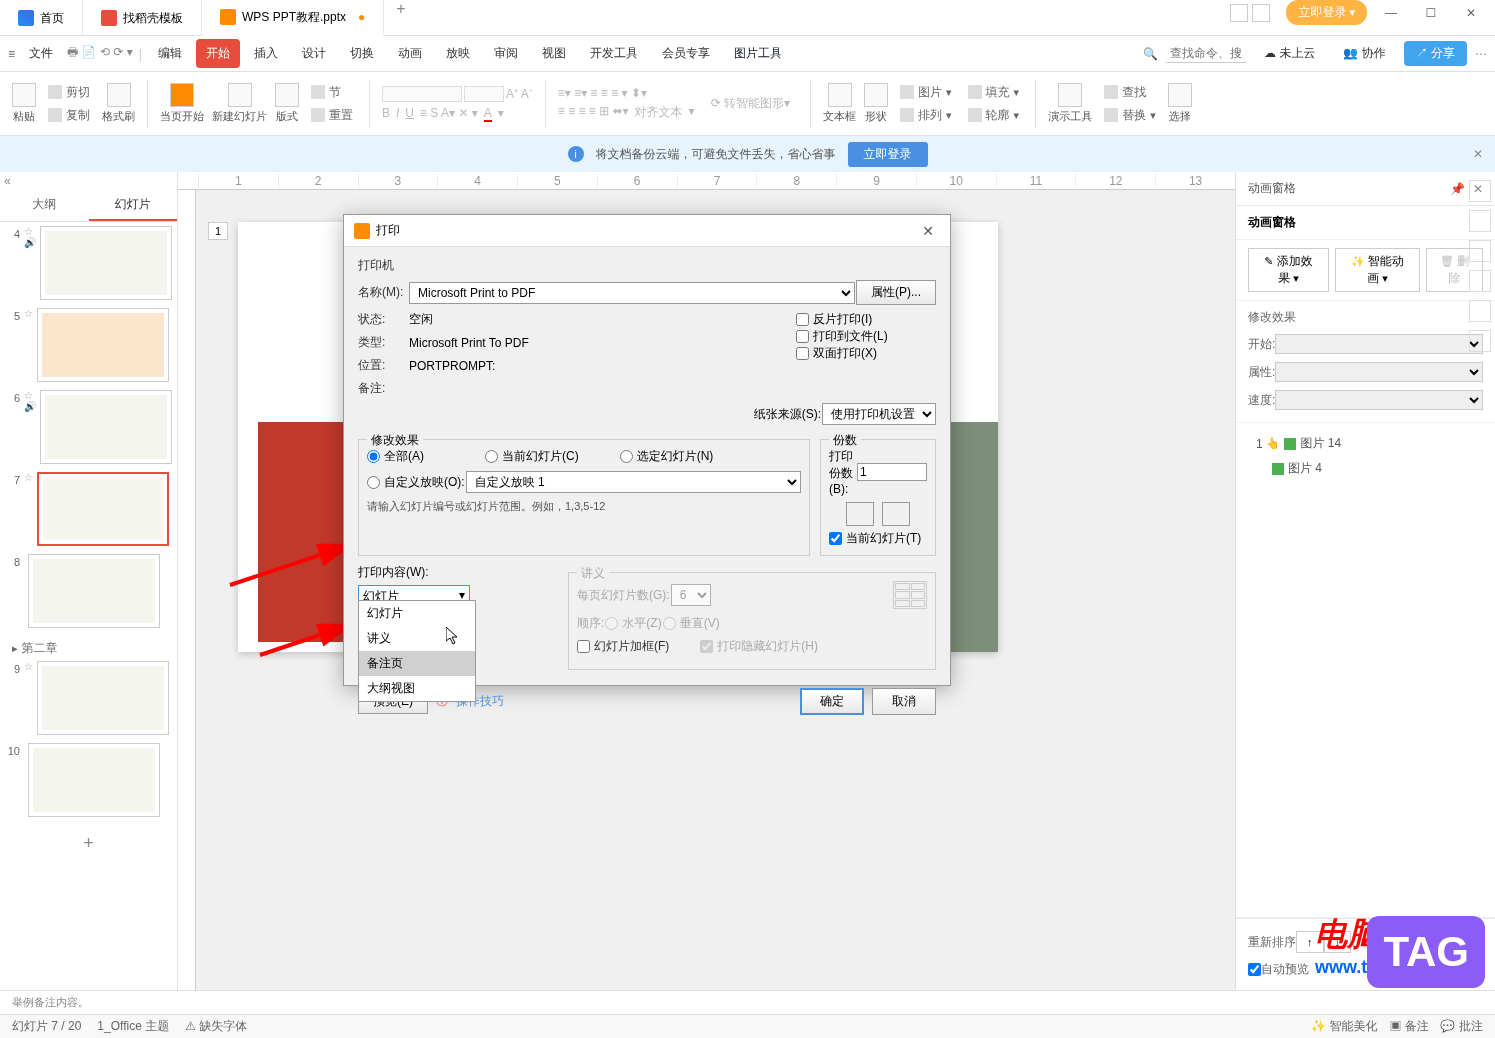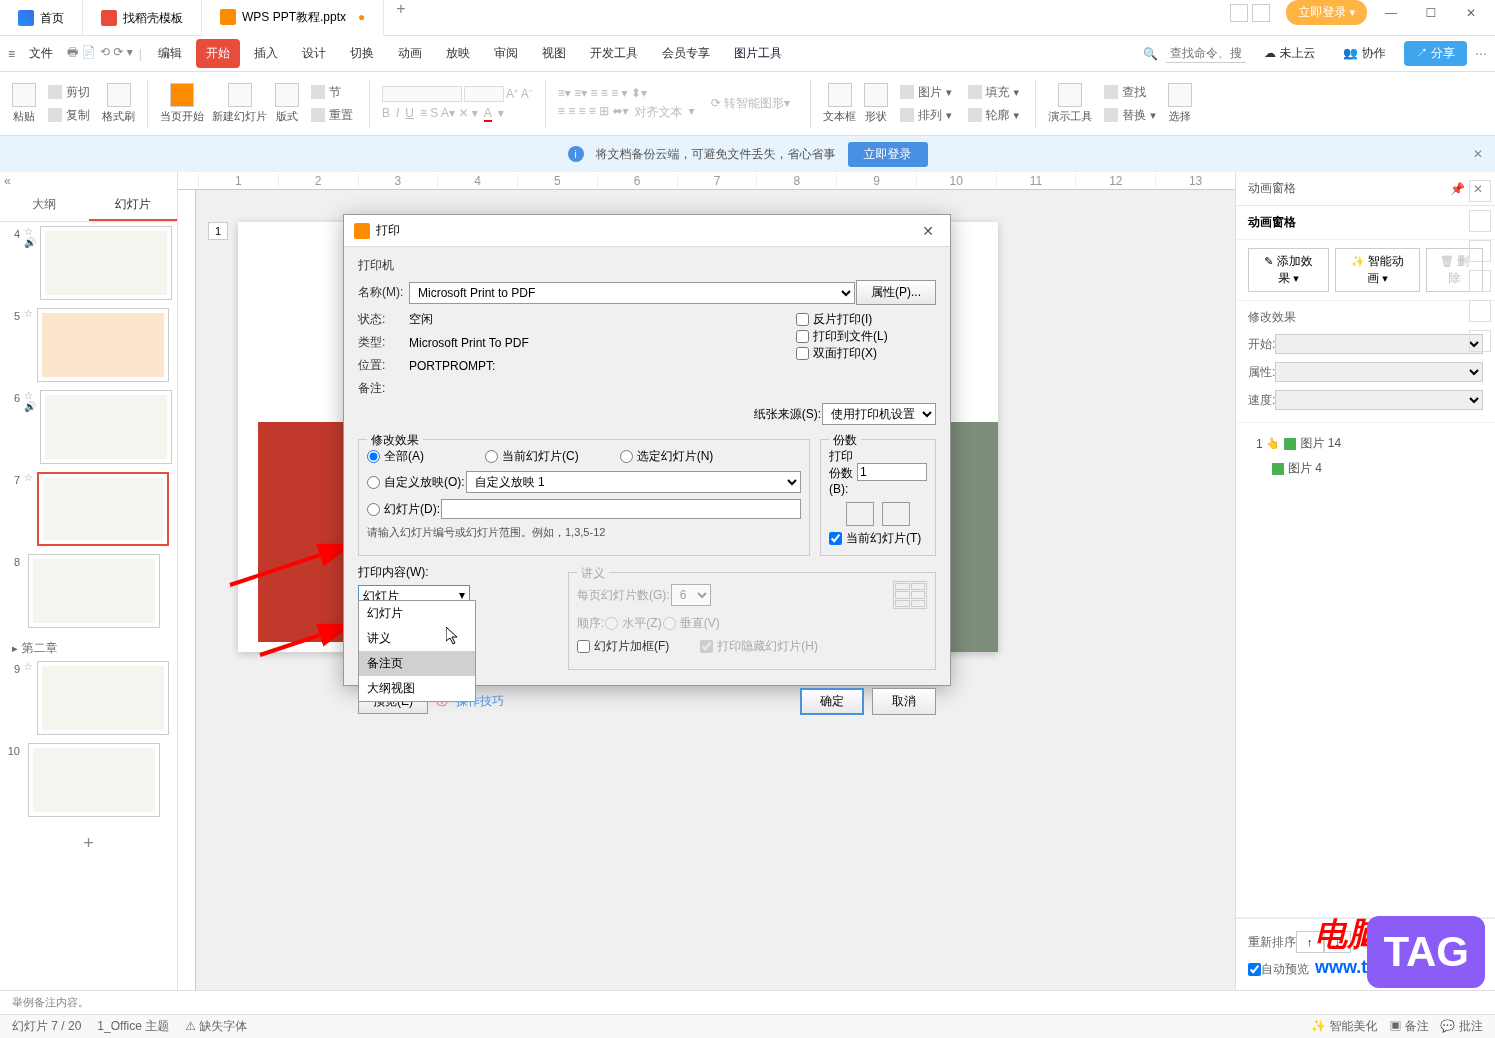--- a/index.html
+++ b/index.html
@@ -495,27 +495,20 @@
               <span>选定幻灯片(N)</span>
             </label>
         </div>
         <div class="dlg-row">
           <label class="dlg-radio">
               <input type="radio" name="r" style="">
               <span>自定义放映(O):</span>
             </label>
           <select class="dlg-select"><option>自定义放映 1</option></select>
         </div>
-        <div class="dlg-row">
-          <label class="dlg-radio">
-              <input type="radio" name="r" style="">
-              <span>幻灯片(D):</span>
-            </label>
-          <input class="dlg-input" style="flex: 1 1 0%;">
-        </div>
         <div style="font-size:11px;color:#555">请输入幻灯片编号或幻灯片范围。例如，1,3,5-12</div>
       </div>
       <div class="dlg-group" style="width:116px">
         <div class="dlg-group-title">份数</div>
         <div class="dlg-row">
             <span>打印份数(B):</span>
             <input class="spinner" type="number" value="1" style="">
           </div>
         <div style="display:flex;gap:8px;justify-content:center;margin:4px 0">
             <div style="width:28px;height:24px;border:1px solid #999"></div>

